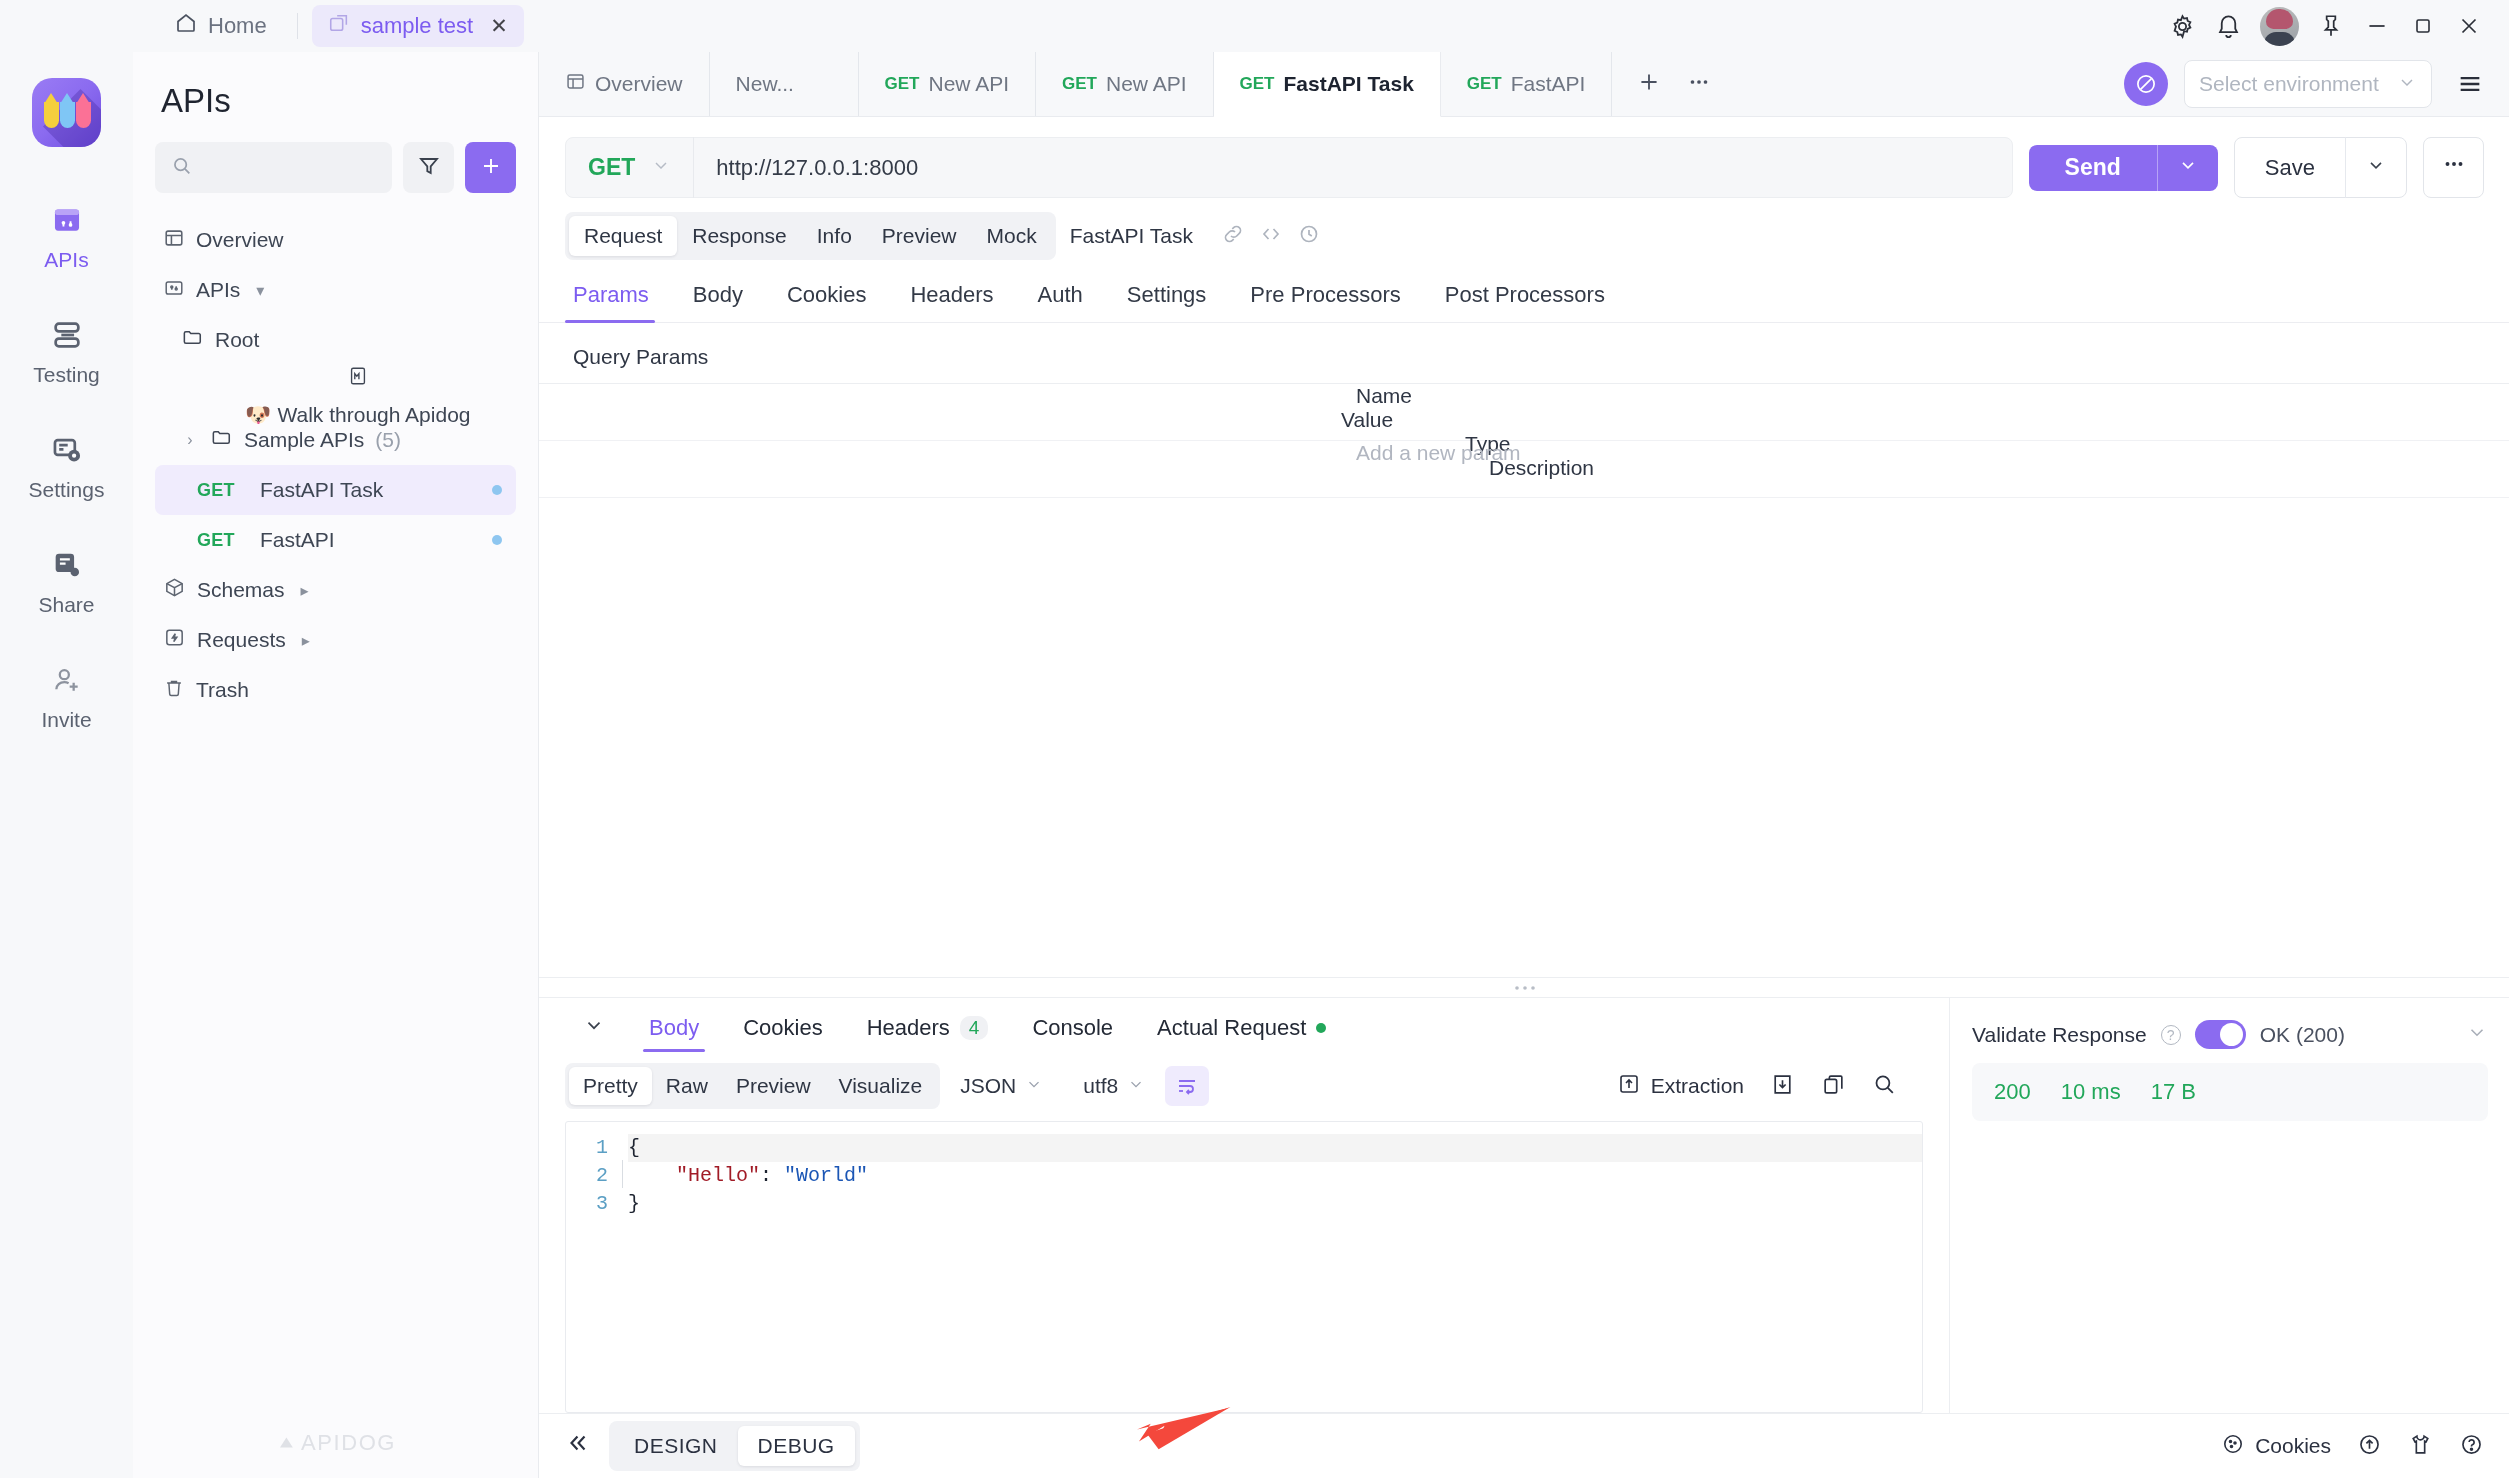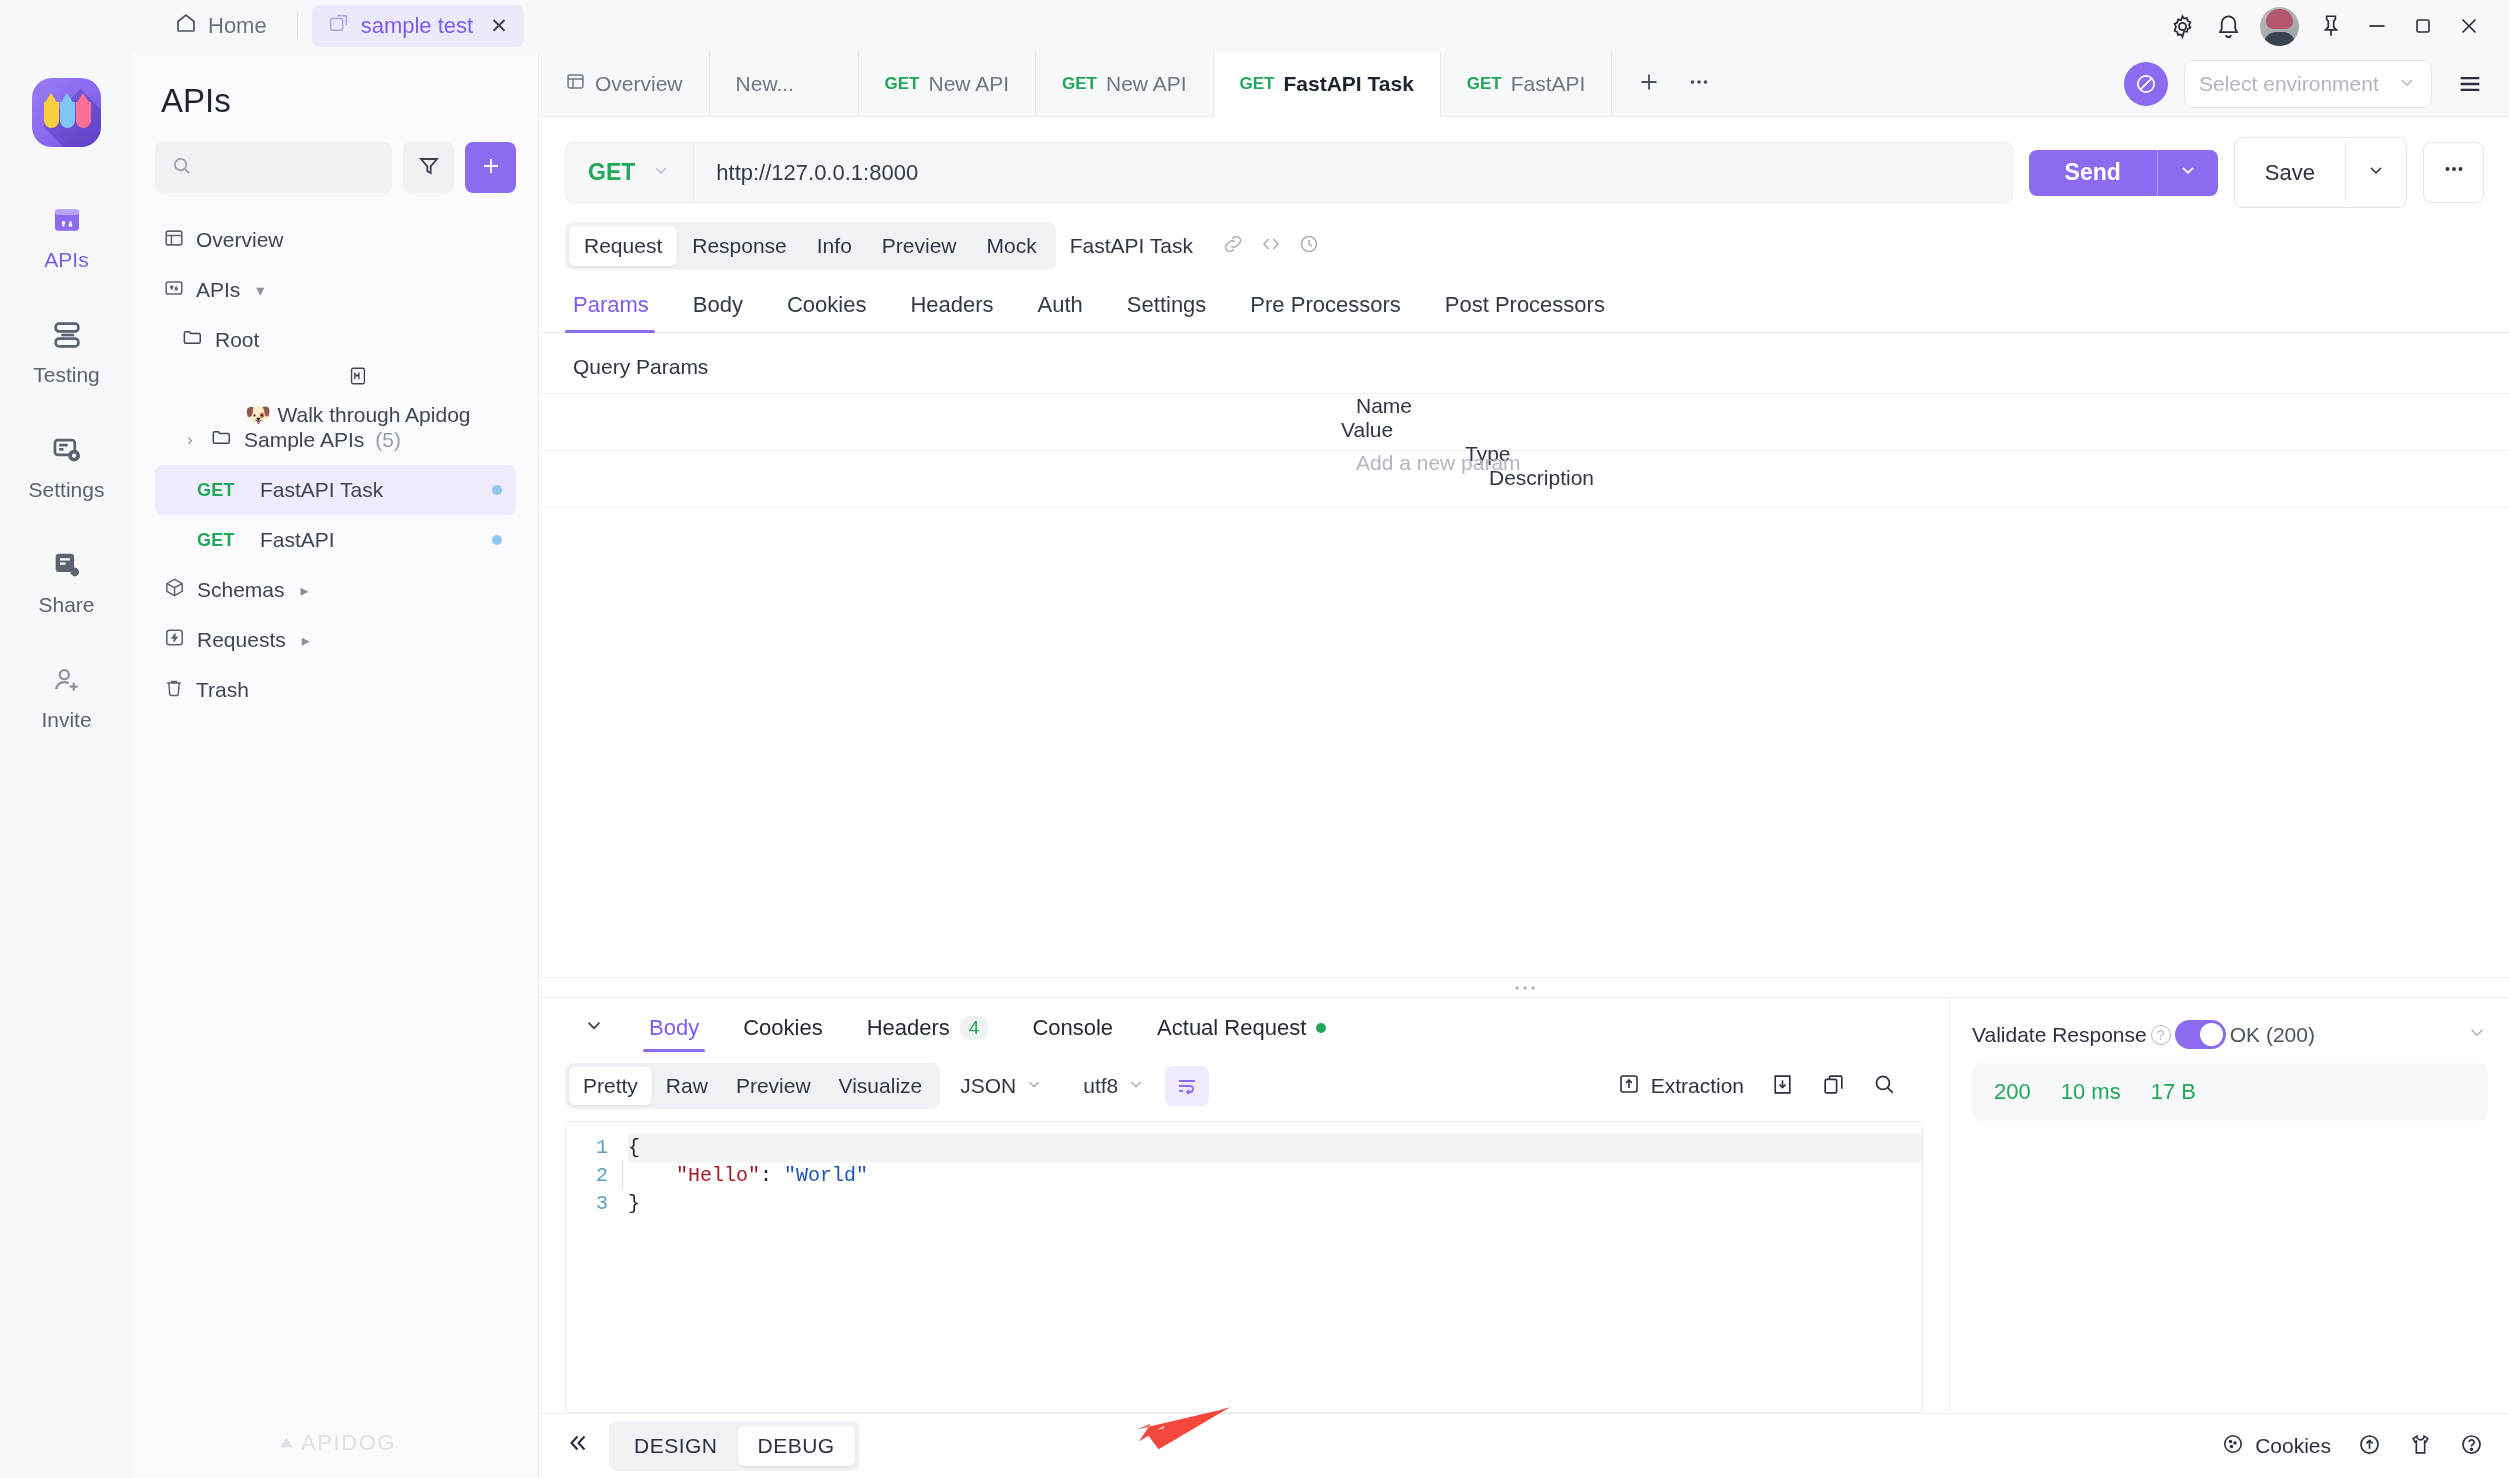--- a/index.html
+++ b/index.html
@@ -163,21 +163,21 @@
   .method .chev { color:#b6bcc6; font-weight: normal; }
   .urlsep { width: 1px; height: 61px; background: #e8eaee; }
   .urltext { padding: 0 22px; font-size: 22px; color: #343b48; }
   .send {
     height: 46px; border-radius: 8px; background:#8b6bf0; color:#fff;
     display: flex; align-items: center; overflow: hidden;
   }
   .send .lbl { padding: 0 36px; font-size: 23px; font-weight: 600; }
   .send .sep { width:1px; height:61px; background: rgba(255,255,255,.38); }
   .send .chev { padding: 0 20px; font-size: 18px; }
-  .savegrp { height: 71px; border: 1px solid #e2e5ea; border-radius: 8px; display:flex; align-items:center; }
+  .savegrp { height: 61px; border: 1px solid #e2e5ea; border-radius: 8px; display:flex; align-items:center; }
   .savegrp .lbl { padding: 0 30px; font-size: 22px; color: #2b3140; }
   .savegrp .sep { width:1px; height:61px; background:#e6e9ee; }
   .savegrp .chev { padding: 0 20px; color:#3a414d; font-size: 18px; }
   .dots-btn {
     width: 61px; height: 61px; border: 1px solid #e2e5ea; border-radius: 8px;
     display:flex; align-items:center; justify-content:center; color:#2b3140; font-size: 26px;
   }
 
   
   .pillrow { display:flex; align-items:center; gap: 0; padding: 0 26px 0 26px; }
@@ -254,21 +254,21 @@
   .k { color: #a11b26; }
   .s { color: #1b56b5; }
   .hl { background: #f4f4f4; display:block; }
   .indentline { position:absolute; left: 10px; top: 38px; width:1px; height: 28px; background:#d9dde2; }
 
   
   .resp-right {
     width: 561px; min-width: 561px; border-left: 1px solid #eceef1;
     padding: 22px 22px 0; display: flex; flex-direction: column; gap: 14px;
   }
-  .vrow { display:flex; align-items:center; gap: 4px; font-size: 21px; color:#2b3140; }
+  .vrow { display:flex; align-items:center; gap: 14px; font-size: 21px; color:#2b3140; }
   .qmark { width: 20px; height: 20px; border-radius: 50%; border: 1.5px solid #b2b8c2; color:#b2b8c2; font-size: 14px; display:flex; align-items:center; justify-content:center; }
   .toggle { width: 51px; height: 29px; border-radius: 15px; background:#8b6bf0; position: relative; }
   .toggle::after { content:""; position:absolute; right: 3px; top: 3px; width: 23px; height: 23px; border-radius:50%; background:#fff; }
   .vok { color:#4a5160; }
   .vchev { margin-left: auto; color:#a8aeb8; font-size: 20px; }
   .statbox { background:#f7f8fa; border-radius: 8px; padding: 16px 22px; display:flex; gap: 30px; font-size: 22px; color:#22a75a; }
   .passbox { background:#f7f8fa; border-radius: 8px; padding: 16px 22px; display:flex; align-items:center; gap: 14px; font-size: 22px; color:#242a36; }
   .checkc { width: 26px; height: 26px; border-radius: 50%; background:#22a75a; color:#fff; display:flex; align-items:center; justify-content:center; font-size: 16px; }
 
   

